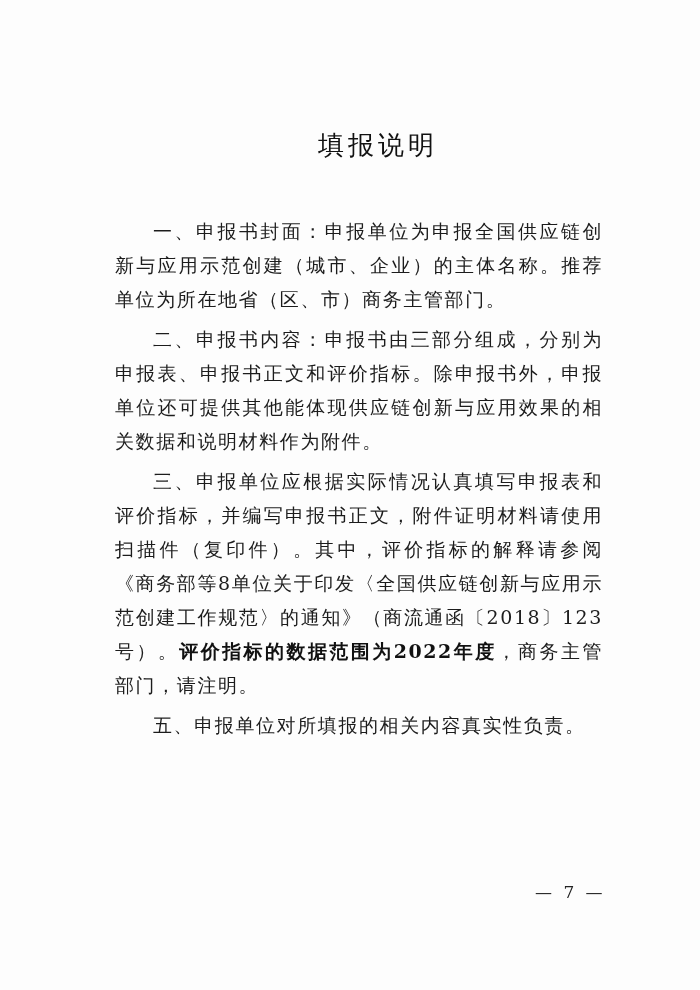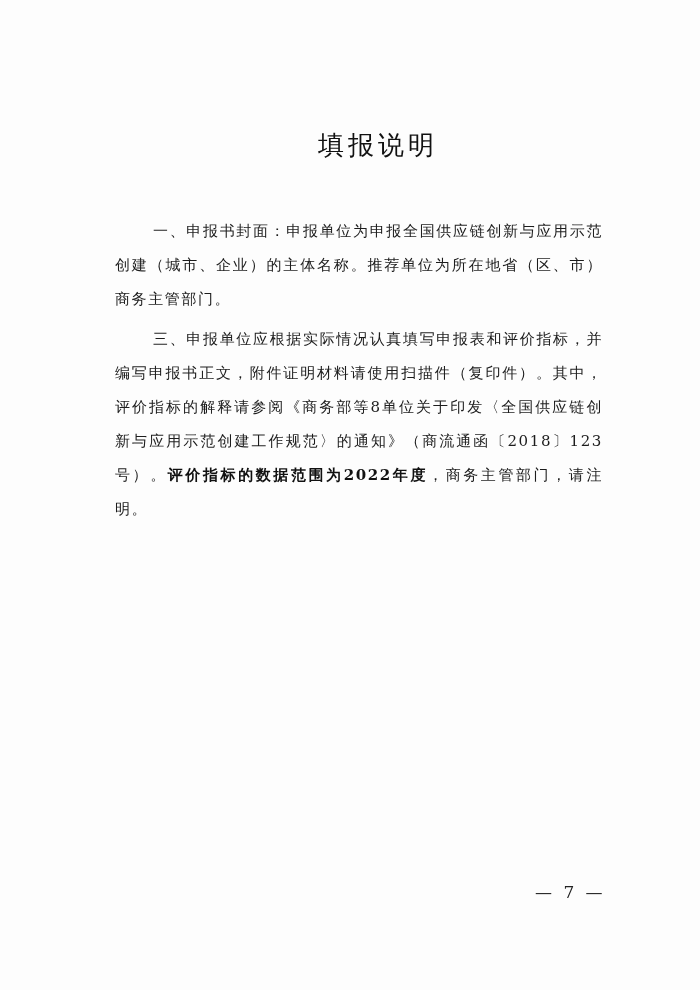--- a/index.html
+++ b/index.html
@@ -24,21 +24,21 @@
       letter-spacing: 4px;
       font-weight: normal;
       color: #111;
       padding-left: 28px;
     }
     .body {
       position: absolute;
       left: 115px;
       top: 214px;
       width: 488px;
-      font-size: 15px;
+      font-size: 19px;
       line-height: 34px;
       letter-spacing: 1.6px;
       text-align: justify;
       color: #1c1c1c;
     }
     .para {
       margin: 0 0 6px 0;
       text-indent: 38px;
     }
     .para b { font-weight: bold; color: #111; }
@@ -52,17 +52,19 @@
     }
   </style>
 </head>
 <body>
 
 <div class="page">
   <div class="title">填报说明</div>
 
   <div class="body">
     <p class="para">一、申报书封面：申报单位为申报全国供应链创新与应用示范创建（城市、企业）的主体名称。推荐单位为所在地省（区、市）商务主管部门。</p>
+    <p class="para">二、申报书内容：申报书由三部分组成，分别为申报表、申报书正文和评价指标。除申报书外，申报单位还可提供其他能体现供应链创新与应用效果的相关数据和说明材料作为附件。</p>
     <p class="para"><span>三、申报单位应根据实际情况认真填写申报表和评价指标，并编写申报书正文，附件证明材料请使用扫描件（复印件）。其中，评价指标的解释请参阅《商务部等8单位关于印发〈全国供应链创新与应用示范创建工作规范〉的通知》（商流通函〔2018〕123号）。</span><b>评价指标的数据范围为2022年度</b><span>，商务主管部门，请注明。</span></p>
+    <p class="para">五、申报单位对所填报的相关内容真实性负责。</p>
   </div>
 
   <div class="page-number">— 7 —</div>
 </div>
 
 </body></html>

